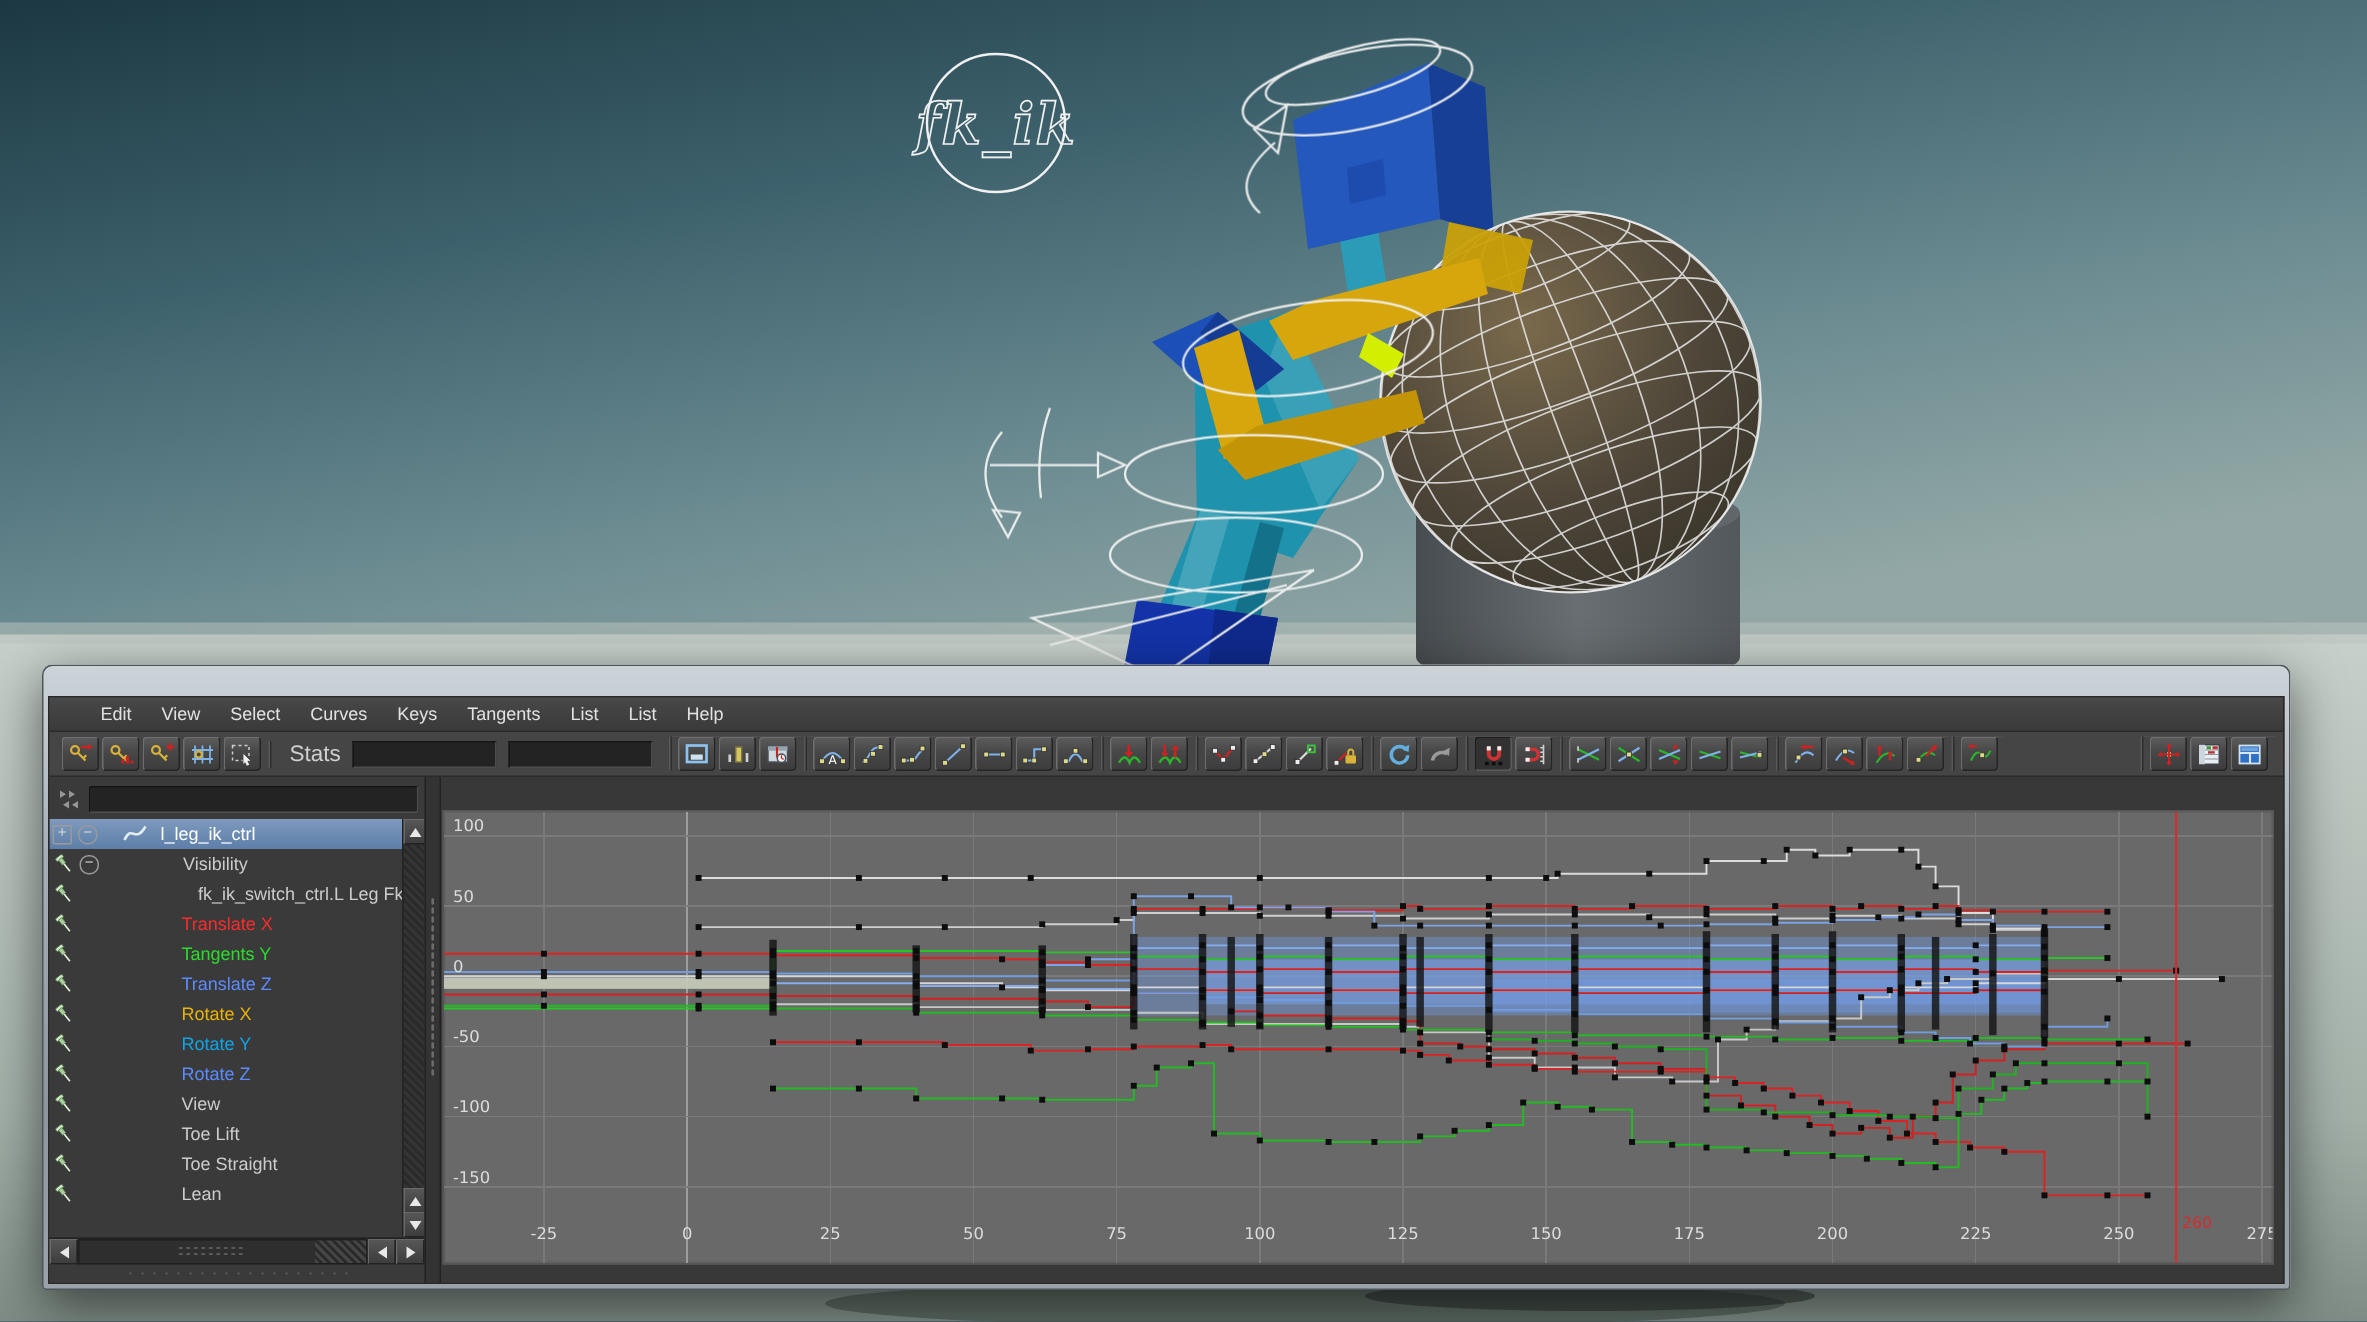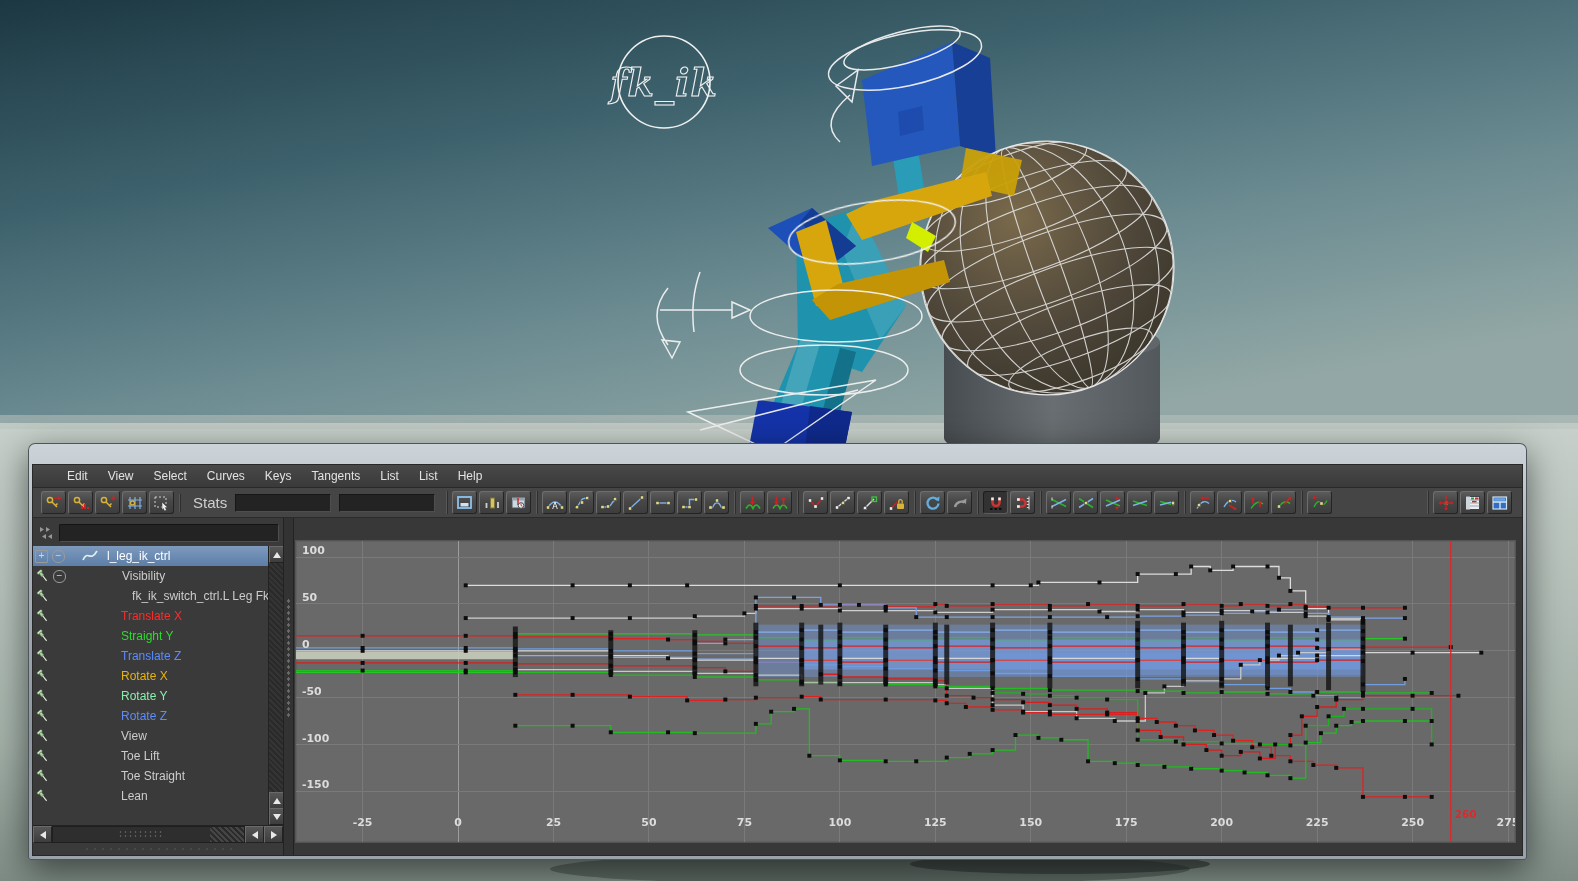--- a/index.html
+++ b/index.html
@@ -75,21 +75,21 @@
   #hhatch{position:absolute;right:0;top:0;bottom:0;width:34px;
     background-image:repeating-linear-gradient(45deg,#454545 0 2px,#2a2a2a 2px 4px);}
   #gripdots{height:12px;display:flex;align-items:center;justify-content:center;background:#3a3a3a;}
   #gripdots .dots{width:150px;height:4px;
     background-image:radial-gradient(#5e5e5e 1px,transparent 1.2px);background-size:8px 4px;}
   #splitter{width:9px;background:#333;border-left:1px solid #222;border-right:1px solid #222;position:relative;}
   #splitter::after{content:"";position:absolute;left:3px;top:80px;width:3px;height:120px;
     background-image:radial-gradient(#6a6a6a 1px,transparent 1.2px);background-size:3px 6px;}
   #graphpanel{flex:1;background:#383838;position:relative;min-width:0;}
   #grapharea{position:absolute;left:1px;right:6px;top:22px;bottom:12px;background:#696969;
-    border:1px solid #555;box-shadow:inset 0 0 0 1px #606060;font-weight:bold;}
+    border:1px solid #555;box-shadow:inset 0 0 0 1px #606060;}
   #graph-svg{width:100%;height:100%;display:block;}
 </style>
 </head>
 <body>
 <div id="stage">
 
 <svg id="viewport" viewBox="0 0 1578 881">
   <defs>
     <linearGradient id="bgGrad" x1="0" y1="0" x2="0.65" y2="1">
       <stop offset="0" stop-color="#1c3842"></stop>
@@ -579,21 +579,21 @@
                 </div>
                 <div class="trow">
                   <svg class="pin" width="14" height="15" viewBox="0 0 14 15">
                     <g transform="rotate(-38 7 6)">
                       <rect x="4.2" y="1" width="5.6" height="2.4" rx="1" fill="#cdeac2" stroke="#5a7a52" stroke-width=".5"></rect>
                       <rect x="5.6" y="3" width="2.8" height="4.2" fill="#a8cf9c" stroke="#5a7a52" stroke-width=".5"></rect>
                       <line x1="7" y1="7.2" x2="7" y2="13.5" stroke="#e4f2dd" stroke-width="1.1"></line>
                     </g>
                   </svg>
                   <span style="width:70px"></span>
-                  <span style="color:#2bdd2b">Straight Y</span>
+                  <span style="color:#2bdd2b">Tangents Y</span>
                 </div>
                 <div class="trow">
                   <svg class="pin" width="14" height="15" viewBox="0 0 14 15">
                     <g transform="rotate(-38 7 6)">
                       <rect x="4.2" y="1" width="5.6" height="2.4" rx="1" fill="#cdeac2" stroke="#5a7a52" stroke-width=".5"></rect>
                       <rect x="5.6" y="3" width="2.8" height="4.2" fill="#a8cf9c" stroke="#5a7a52" stroke-width=".5"></rect>
                       <line x1="7" y1="7.2" x2="7" y2="13.5" stroke="#e4f2dd" stroke-width="1.1"></line>
                     </g>
                   </svg>
                   <span style="width:70px"></span>
@@ -612,21 +612,21 @@
                 </div>
                 <div class="trow">
                   <svg class="pin" width="14" height="15" viewBox="0 0 14 15">
                     <g transform="rotate(-38 7 6)">
                       <rect x="4.2" y="1" width="5.6" height="2.4" rx="1" fill="#cdeac2" stroke="#5a7a52" stroke-width=".5"></rect>
                       <rect x="5.6" y="3" width="2.8" height="4.2" fill="#a8cf9c" stroke="#5a7a52" stroke-width=".5"></rect>
                       <line x1="7" y1="7.2" x2="7" y2="13.5" stroke="#e4f2dd" stroke-width="1.1"></line>
                     </g>
                   </svg>
                   <span style="width:70px"></span>
-                  <span style="color:#86efac">Rotate Y</span>
+                  <span style="color:#0ea5e9">Rotate Y</span>
                 </div>
                 <div class="trow">
                   <svg class="pin" width="14" height="15" viewBox="0 0 14 15">
                     <g transform="rotate(-38 7 6)">
                       <rect x="4.2" y="1" width="5.6" height="2.4" rx="1" fill="#cdeac2" stroke="#5a7a52" stroke-width=".5"></rect>
                       <rect x="5.6" y="3" width="2.8" height="4.2" fill="#a8cf9c" stroke="#5a7a52" stroke-width=".5"></rect>
                       <line x1="7" y1="7.2" x2="7" y2="13.5" stroke="#e4f2dd" stroke-width="1.1"></line>
                     </g>
                   </svg>
                   <span style="width:70px"></span>

